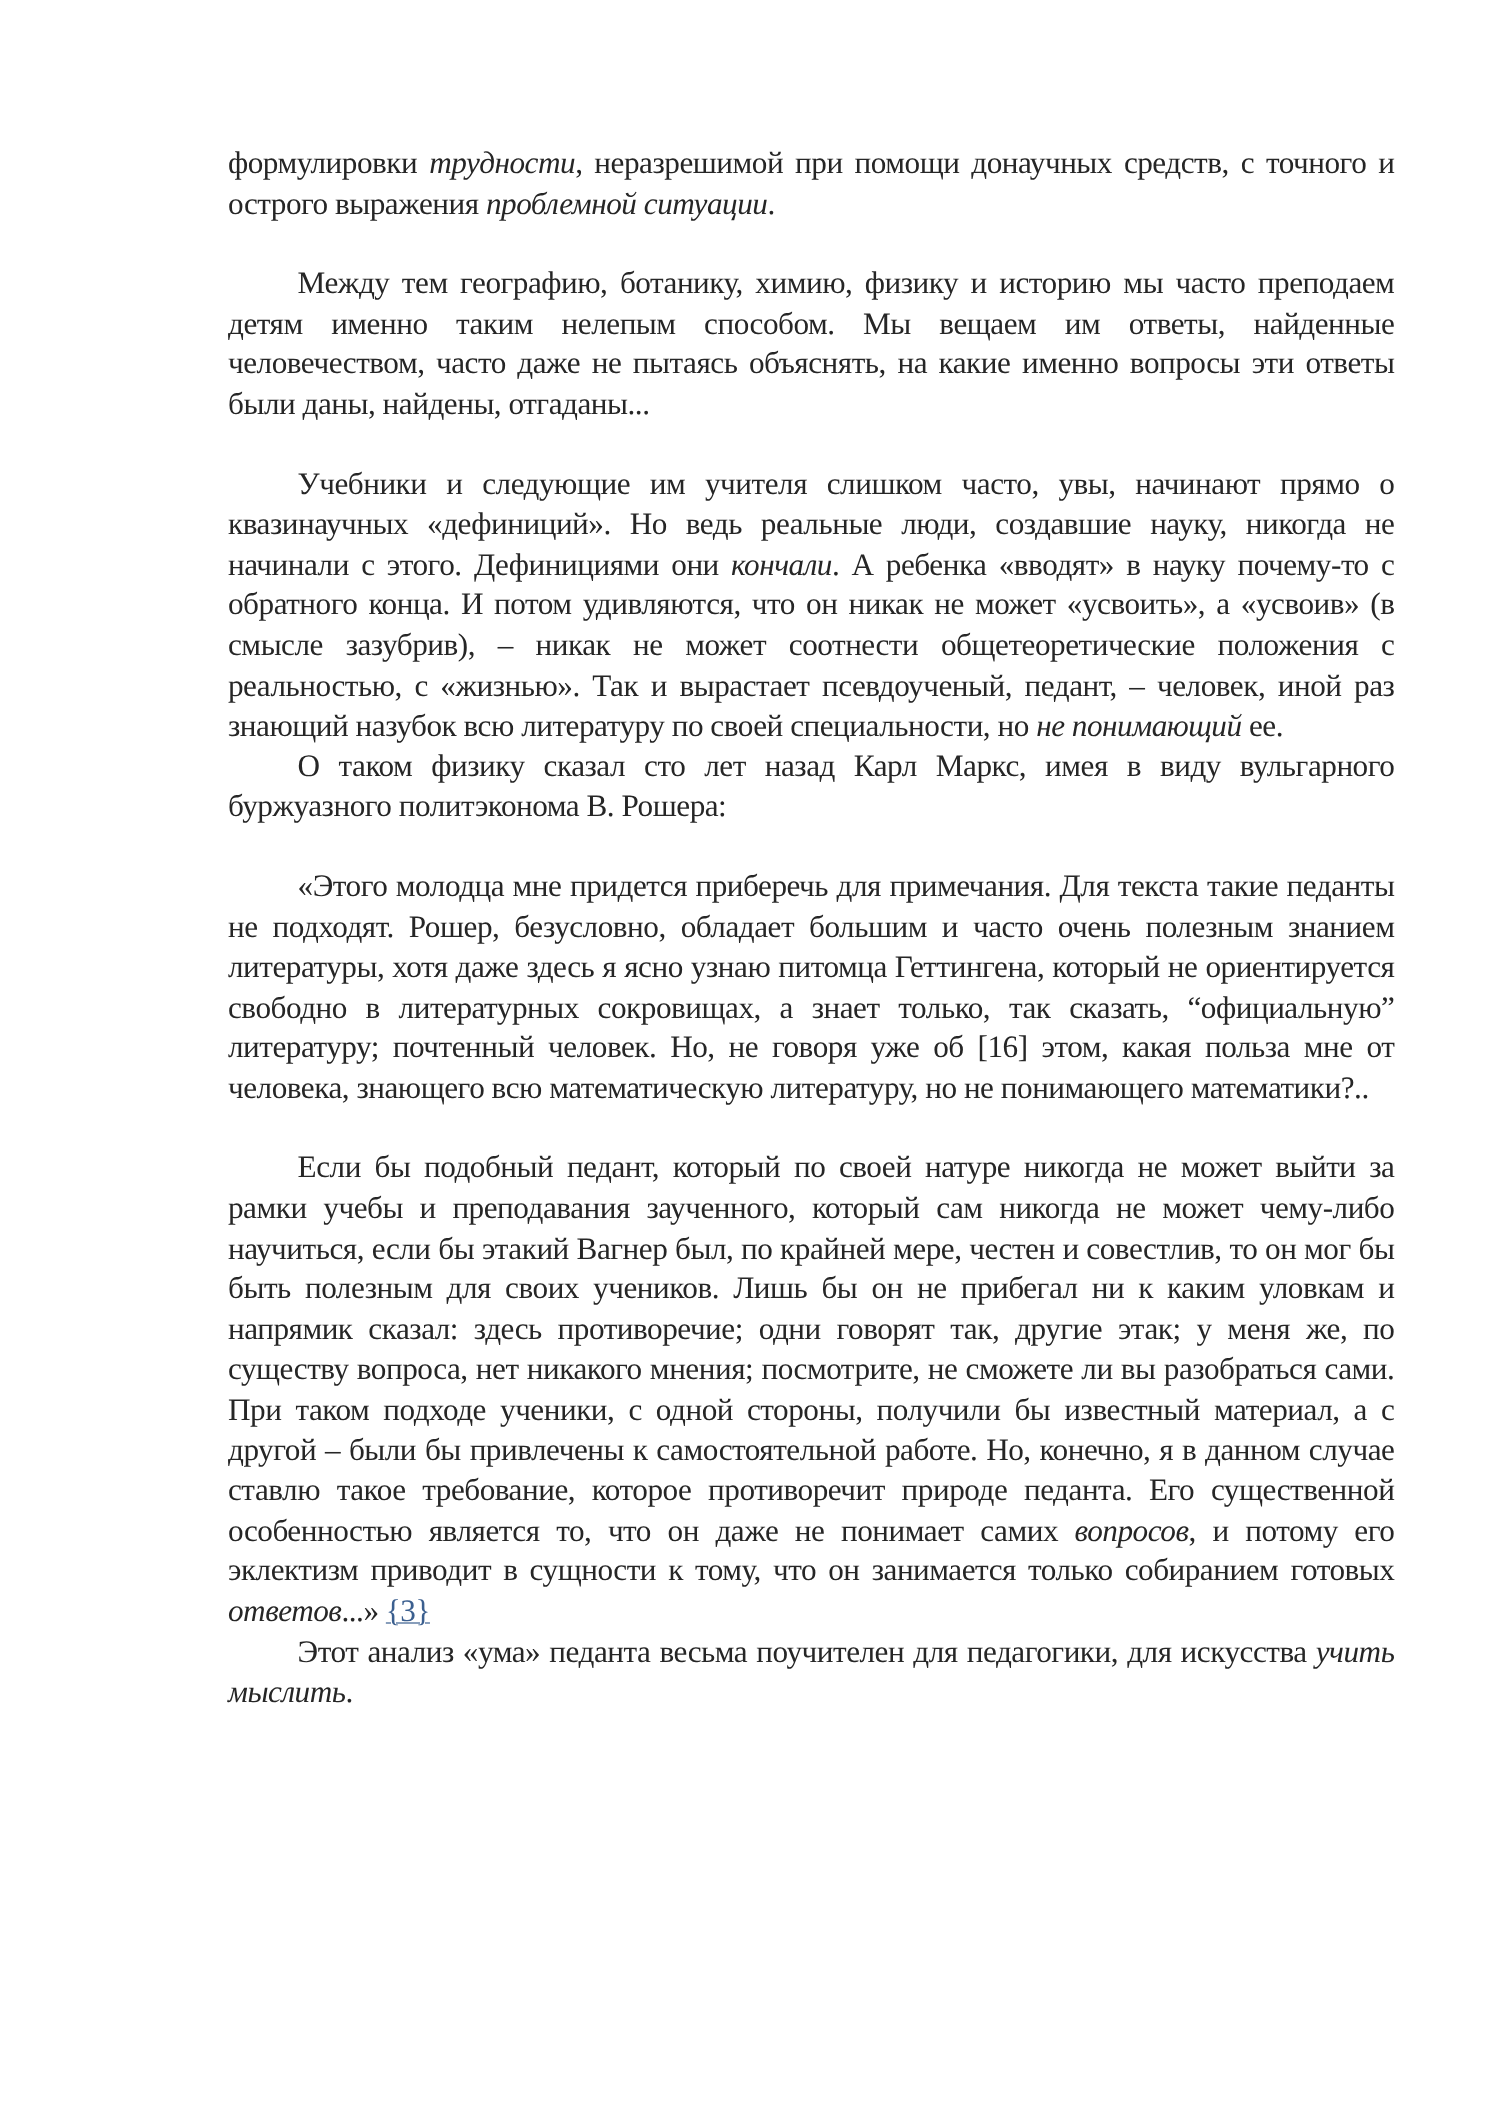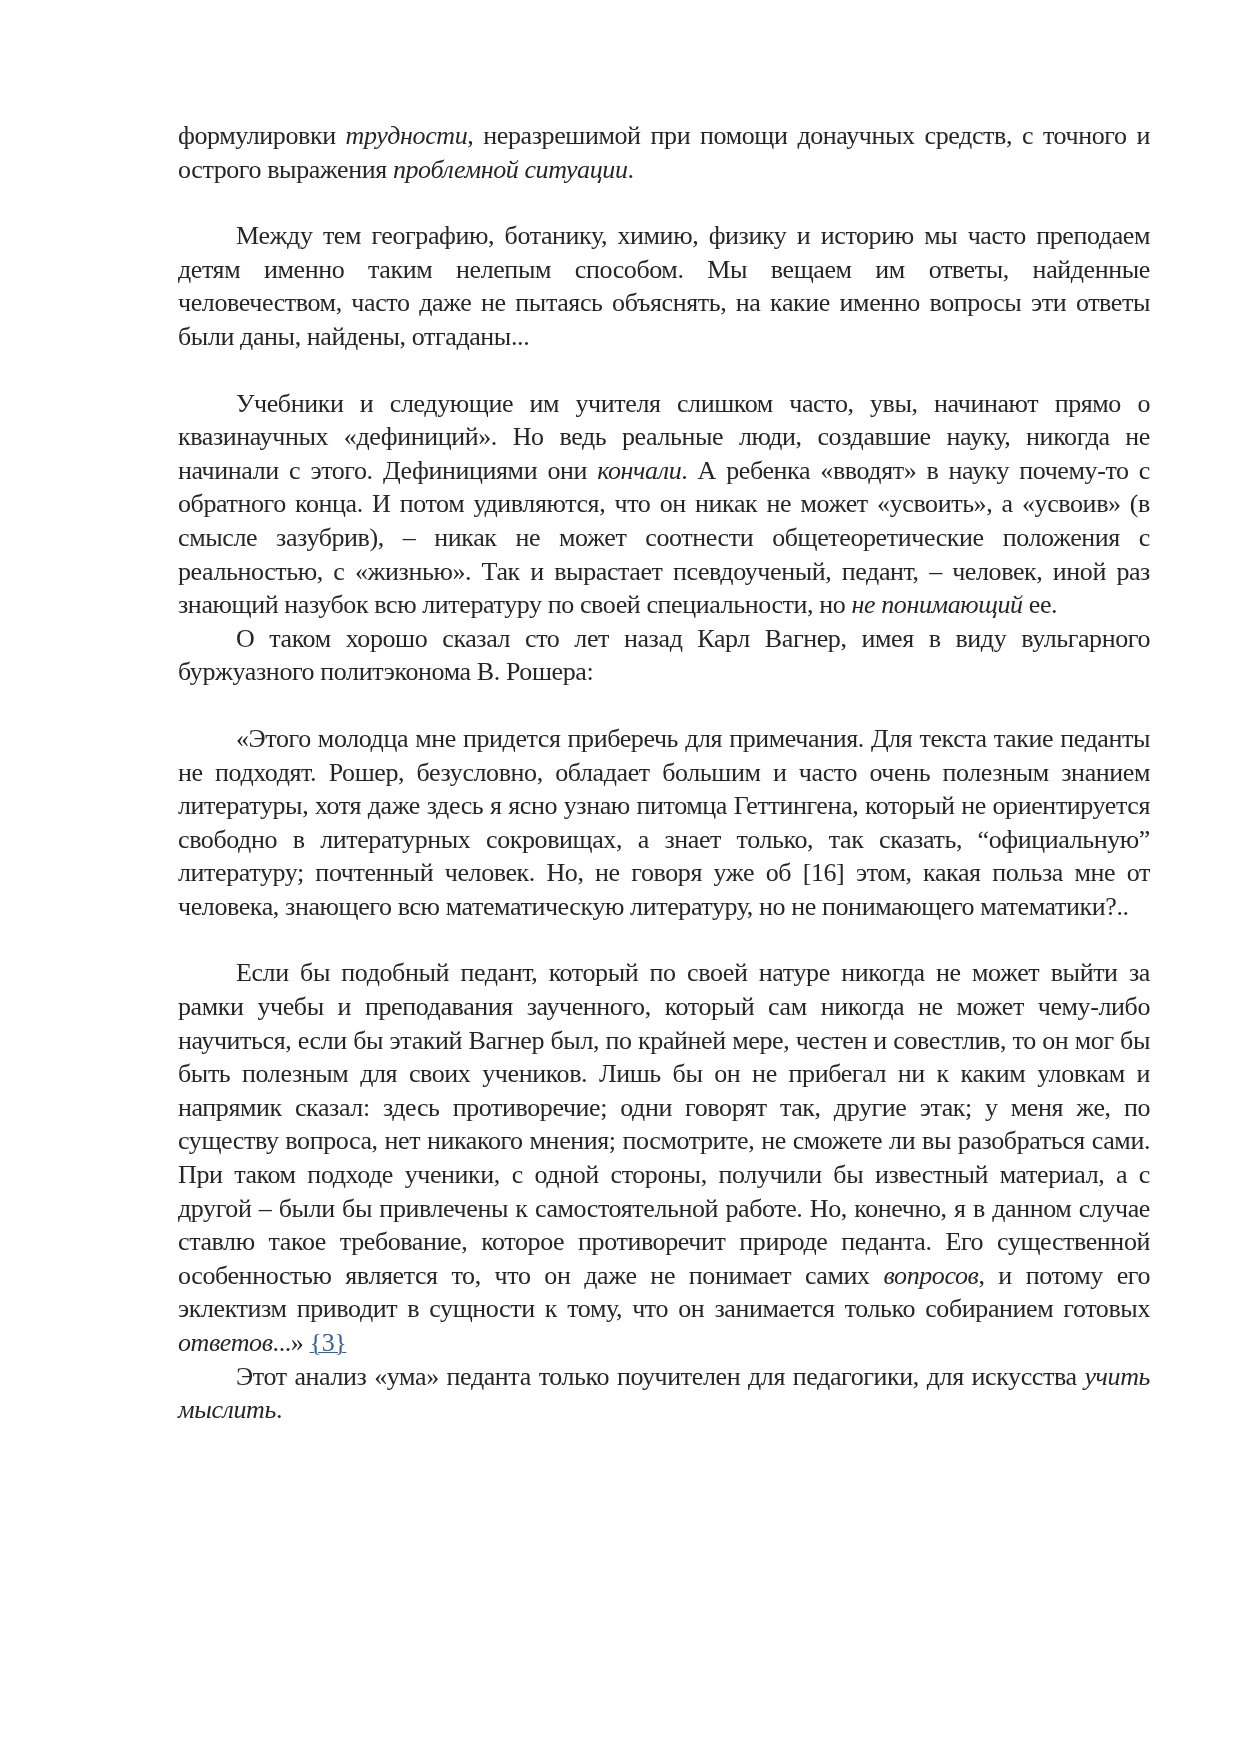--- a/index.html
+++ b/index.html
@@ -1,18 +1,18 @@
 <!DOCTYPE html>
 <html><head>
 <meta charset="utf-8">
 <style>
   html, body { margin: 0; padding: 0; background: #ffffff; }
   body { width: 1240px; height: 1754px; position: relative; overflow: hidden; }
   .page {
-    position: absolute; left: 178px; top: 119px; width: 972px;
+    position: absolute; left: 190px; top: 119px; width: 972px;
     font-family: "Liberation Serif", "DejaVu Serif", serif;
     font-size: 26px; line-height: 33.6px; color: #262626;
     letter-spacing: -0.4px;
   }
   .p { margin: 0; text-align: justify; text-indent: 58px; }
   .p.noindent { text-indent: 0; }
   .gap { height: 33px; }
   .i { font-style: italic; }
   .link { color: #3b5f8f; text-decoration: underline; text-decoration-thickness: 1px; }
 </style>
@@ -22,22 +22,22 @@
 <div class="page">
   <p class="p noindent"><span>формулировки </span><span class="i">трудности</span><span>, неразрешимой при помощи донаучных средств, с точного и острого выражения </span><span class="i">проблемной ситуации</span><span>.</span></p>
 
 
   <div class="gap"></div>
   <p class="p"><span>Между тем географию, ботанику, химию, физику и историю мы часто преподаем детям именно таким нелепым способом. Мы вещаем им ответы, найденные человечеством, часто даже не пытаясь объяснять, на какие именно вопросы эти ответы были даны, найдены, отгаданы...</span></p>
 
   <div class="gap"></div>
   <p class="p"><span>Учебники и следующие им учителя слишком часто, увы, начинают прямо о квазинаучных «дефиниций». Но ведь реальные люди, создавшие науку, никогда не начинали с этого. Дефинициями они </span><span class="i">кончали</span><span>. А ребенка «вводят» в науку почему-то с обратного конца. И потом удивляются, что он никак не может «усвоить», а «усвоив» (в смысле зазубрив), – никак не может соотнести общетеоретические положения с реальностью, с «жизнью». Так и вырастает псевдоученый, педант, – человек, иной раз знающий назубок всю литературу по своей специальности, но </span><span class="i">не понимающий</span><span> ее.</span></p>
 
-  <p class="p"><span>О таком хорошо сказал сто лет назад Карл Вагнер, имея в виду вульгарного буржуазного политэконома В. Рошера:</span></p>
+  <p class="p"><span>О таком физику сказал сто лет назад Карл Маркс, имея в виду вульгарного буржуазного политэконома В. Рошера:</span></p>
 
   <div class="gap"></div>
   <p class="p"><span>«Этого молодца мне придется приберечь для примечания. Для текста такие педанты не подходят. Рошер, безусловно, обладает большим и часто очень полезным знанием литературы, хотя даже здесь я ясно узнаю питомца Геттингена, который не ориентируется свободно в литературных сокровищах, а знает только, так сказать, “официальную” литературу; почтенный человек. Но, не говоря уже об [16] этом, какая польза мне от человека, знающего всю математическую литературу, но не понимающего математики?..</span></p>
 
   <div class="gap"></div>
   <p class="p"><span>Если бы подобный педант, который по своей натуре никогда не может выйти за рамки учебы и преподавания заученного, который сам никогда не может чему-либо научиться, если бы этакий Вагнер был, по крайней мере, честен и совестлив, то он мог бы быть полезным для своих учеников. Лишь бы он не прибегал ни к каким уловкам и напрямик сказал: здесь противоречие; одни говорят так, другие этак; у меня же, по существу вопроса, нет никакого мнения; посмотрите, не сможете ли вы разобраться сами. При таком подходе ученики, с одной стороны, получили бы известный материал, а с другой – были бы привлечены к самостоятельной работе. Но, конечно, я в данном случае ставлю такое требование, которое противоречит природе педанта. Его существенной особенностью является то, что он даже не понимает самих </span><span class="i">вопросов</span><span>, и потому его эклектизм приводит в сущности к тому, что он занимается только собиранием готовых </span><span class="i">ответов</span><span>...» </span><a class="link" href="#">{3}</a></p>
 
-  <p class="p"><span>Этот анализ «ума» педанта только поучителен для педагогики, для искусства </span><span class="i">учить мыслить</span><span>.</span></p>
+  <p class="p"><span>Этот анализ «ума» педанта весьма поучителен для педагогики, для искусства </span><span class="i">учить мыслить</span><span>.</span></p>
 </div>
 
 </body></html>

